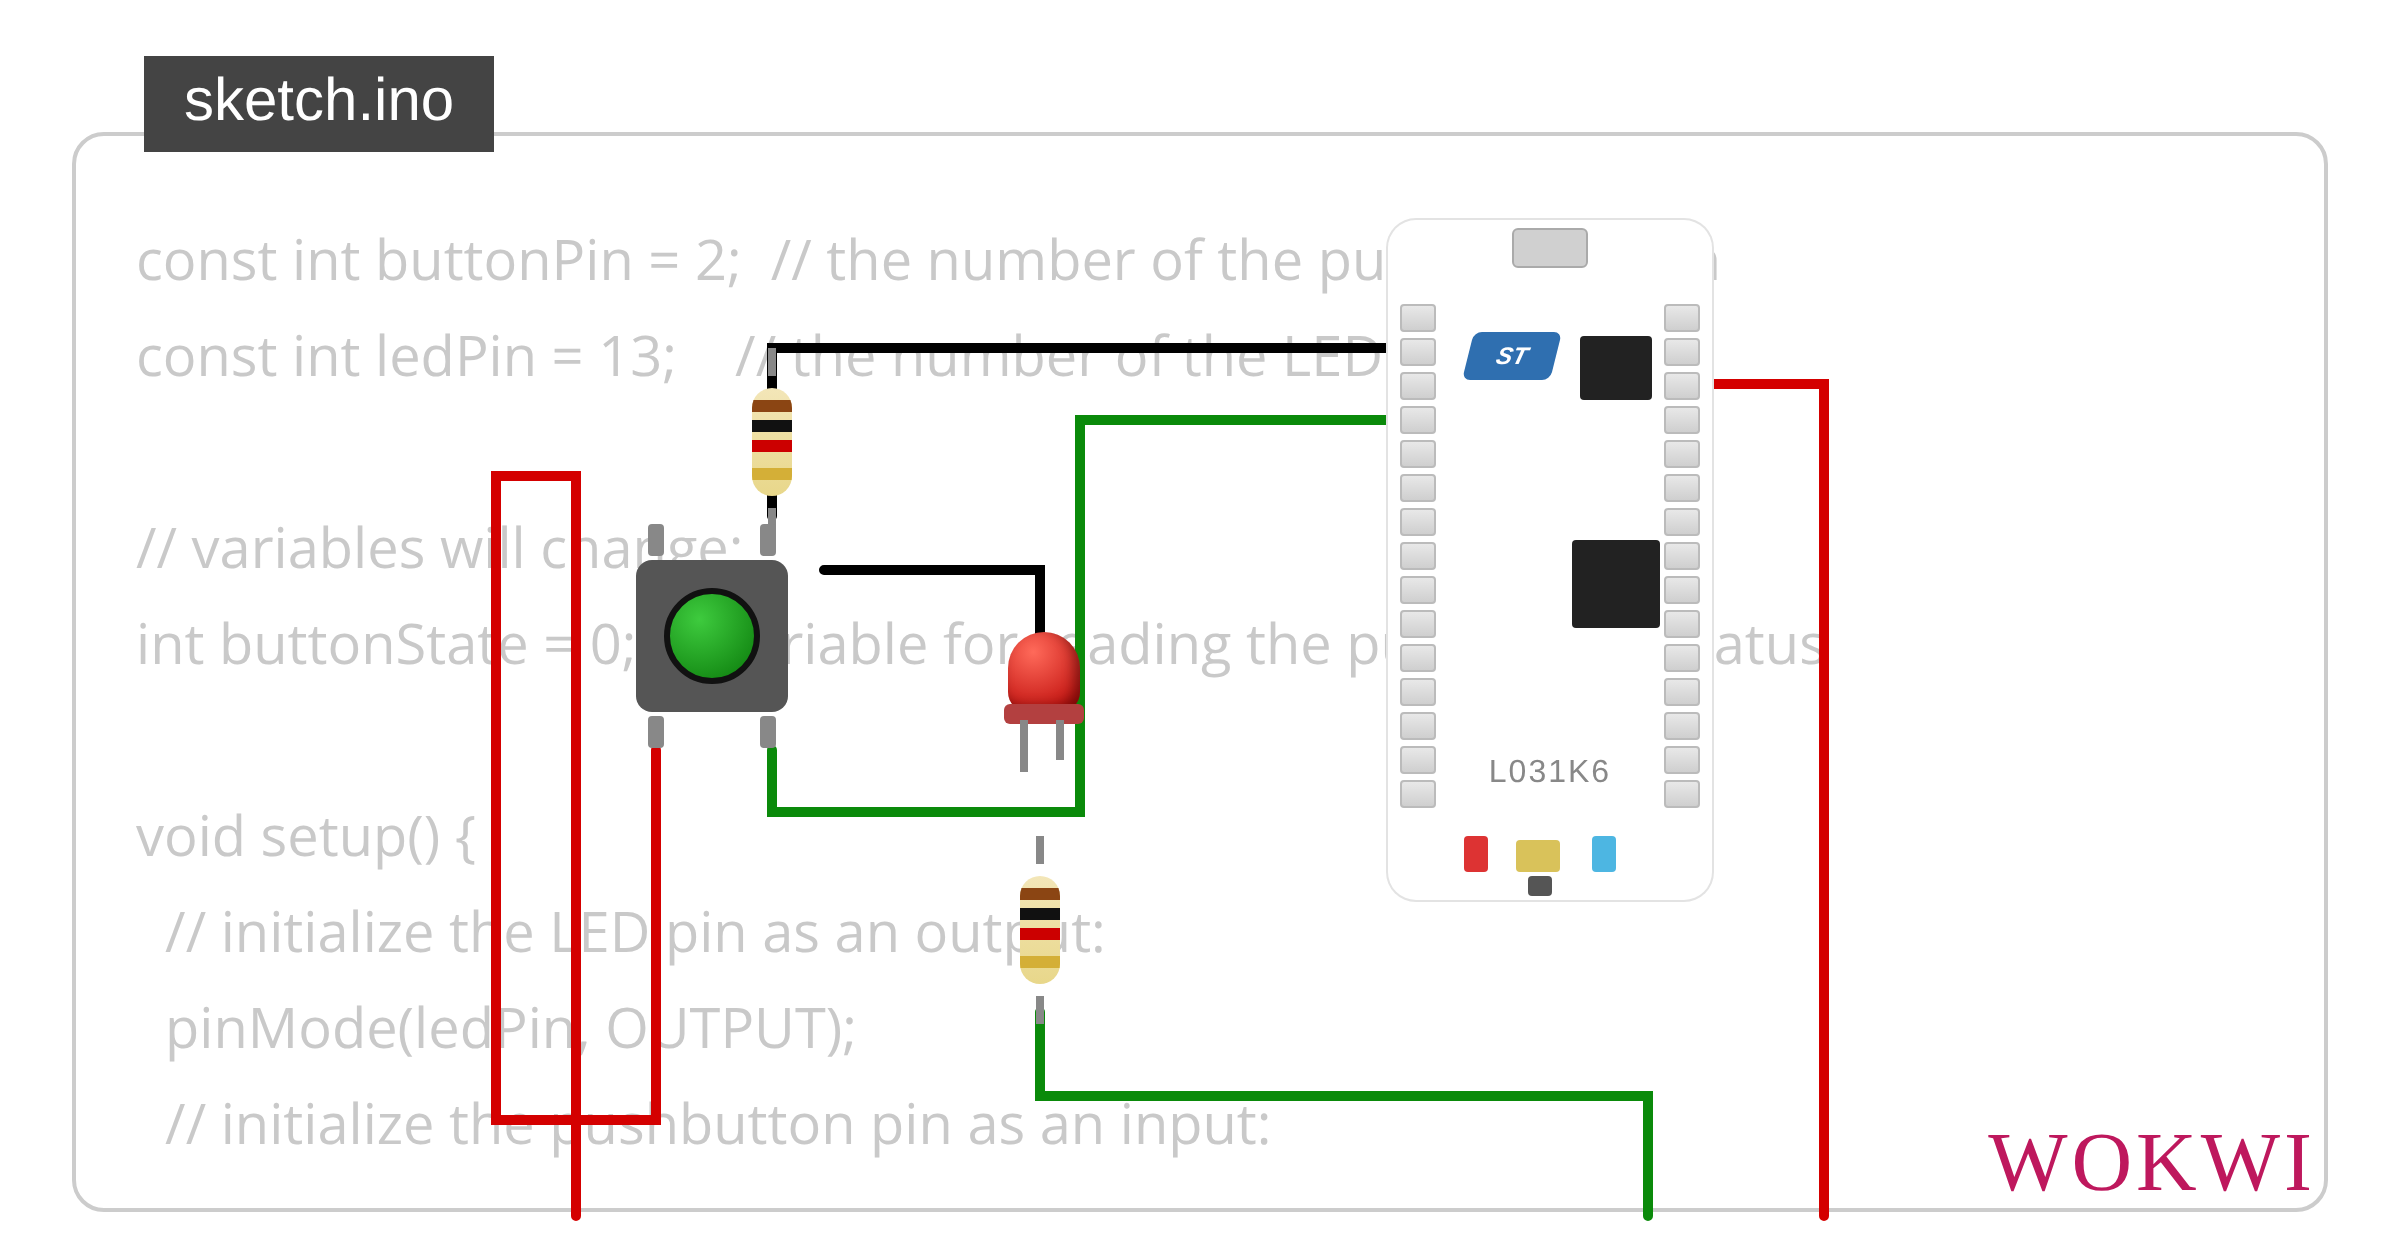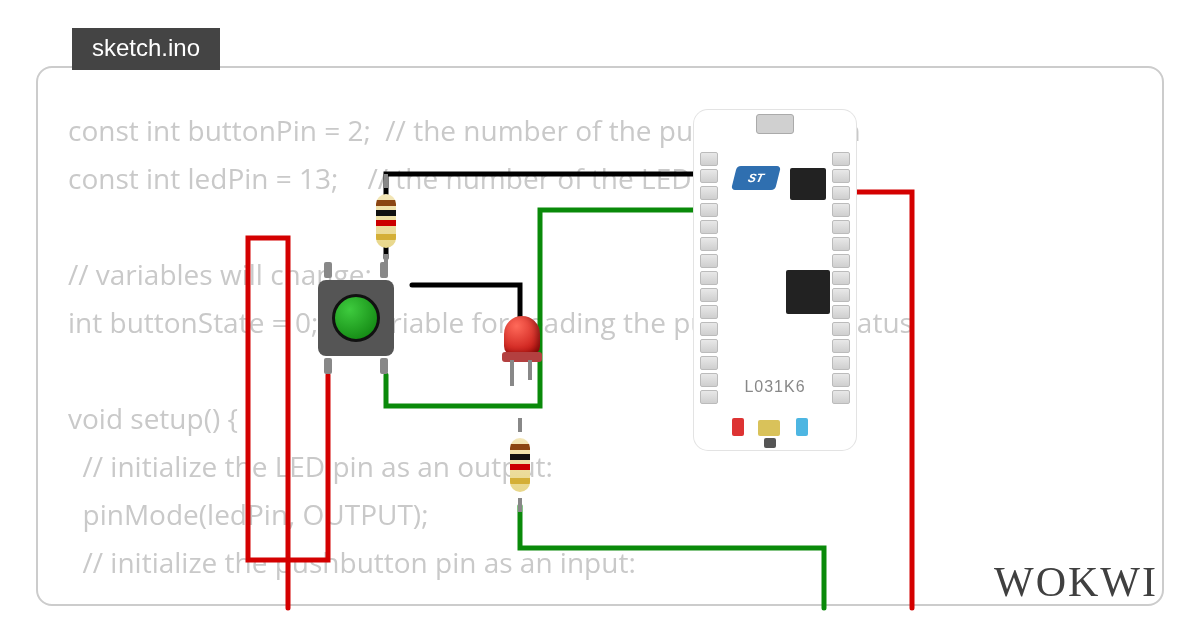--- a/index.html
+++ b/index.html
@@ -17,41 +17,41 @@
     width: 1128px; height: 540px;
     border: 2px solid #ccc;
     border-radius: 16px;
     background: #fff;
   }
   .tab {
     position: absolute;
     left: 72px; top: 28px;
     background: #444;
     color: #fff;
-    font-size: 24px;
+    font-size: 30px;
     padding: 6px 20px 8px 20px;
     font-weight: 400;
   }
   .code {
     position: absolute;
     left: 68px; top: 106px;
     font-size: 28px;
     line-height: 48px;
     color: #c9c9c9;
     font-family: "Segoe UI", "Open Sans", Arial, sans-serif;
     white-space: pre;
     font-weight: 400;
   }
   .wokwi {
     position: absolute;
     right: 42px; bottom: 24px;
     font-family: "Comic Sans MS", cursive;
     font-size: 42px;
     letter-spacing: 2px;
-    color: #404040;
+    color: #be185d;
   }
   
   .circuit {
     position: absolute;
     left: 0; top: 0;
     width: 1200px; height: 630px;
     pointer-events: none;
   }
   .interactable { pointer-events: auto; }
 

